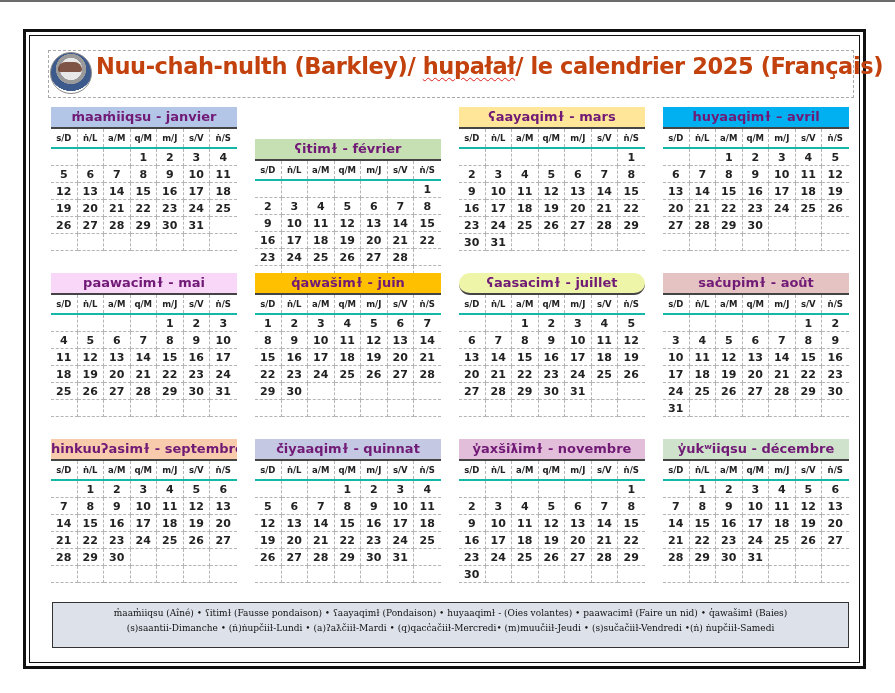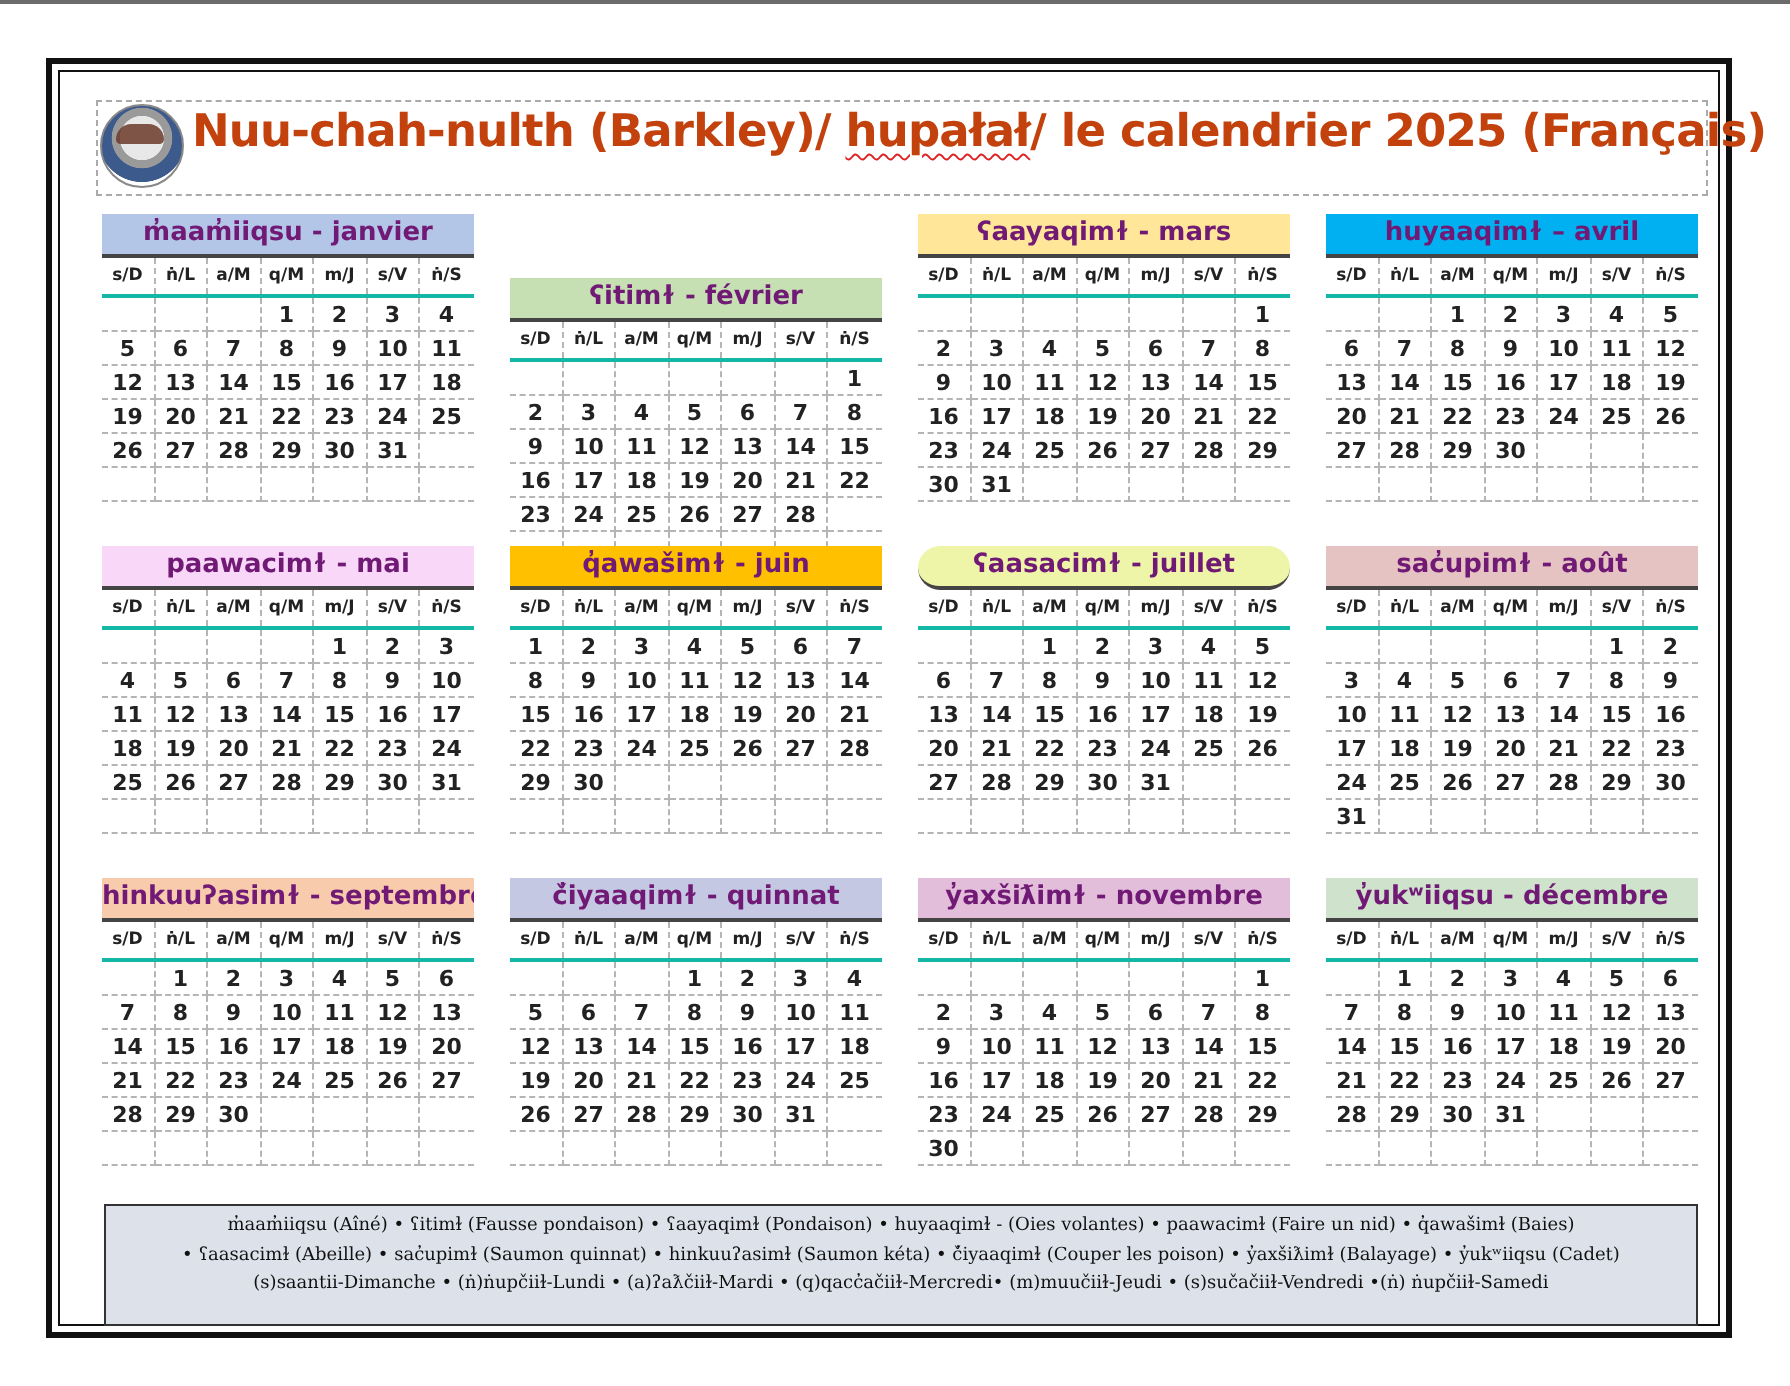--- a/index.html
+++ b/index.html
@@ -47,21 +47,21 @@
   .dow-row { border-bottom: 2px solid #14b8a6; }
   .cell {
     width: 26.5px; text-align: center; box-sizing: border-box;
     border-right: 1px dashed #b5b5b5; border-bottom: 1px dashed #b5b5b5;
   }
   .cell:last-child { border-right: none; }
   .dow-row .cell { height: 18px; line-height: 18px; font-size: 8.5px; font-weight: bold; color: #222; border-bottom: none; }
   .day-row .cell { height: 17px; line-height: 17px; font-size: 11px; font-weight: bold; color: #222; }
 
   .legend {
-    position: absolute; left: 52px; top: 602px; width: 797px; height: 61px;
+    position: absolute; left: 52px; top: 602px; width: 797px; height: 46px;
     background: #dde1ea; border: 1px solid #333; box-sizing: border-box;
     font-family: "DejaVu Serif", serif; font-size: 9px; color: #111; text-align: center;
     padding-top: 3px; line-height: 14.5px;
   }
   .legend .line { white-space: nowrap; }
 </style>
 </head>
 <body>
 
 <div class="topline"></div>
@@ -867,15 +867,14 @@
         <div class="cell"></div>
         <div class="cell"></div>
         <div class="cell"></div>
         <div class="cell"></div>
       </div>
     </div>
   </div>
 
 <div class="legend">
   <div class="line">m̓aam̓iiqsu (Aîné) • ʕitimɫ (Fausse pondaison) • ʕaayaqimɫ (Pondaison) • huyaaqimɫ - (Oies volantes) • paawacimɫ (Faire un nid) • q̓awašimɫ (Baies)</div>
-  <div class="line">• ʕaasacimɫ (Abeille) • sac̓upimɫ (Saumon quinnat) • hinkuuʔasimɫ (Saumon kéta) • č̓iyaaqimɫ (Couper les poison) • y̓axšiƛimɫ (Balayage) • y̓ukʷiiqsu (Cadet)</div>
   <div class="line">(s)saantii-Dimanche • (ṅ)ṅupčiiɫ-Lundi • (a)ʔaƛčiiɫ-Mardi • (q)qacc̓ačiiɫ-Mercredi• (m)muučiiɫ-Jeudi • (s)sučačiiɫ-Vendredi •(ṅ) ṅupčiiɫ-Samedi</div>
 </div>
 
 </body></html>

